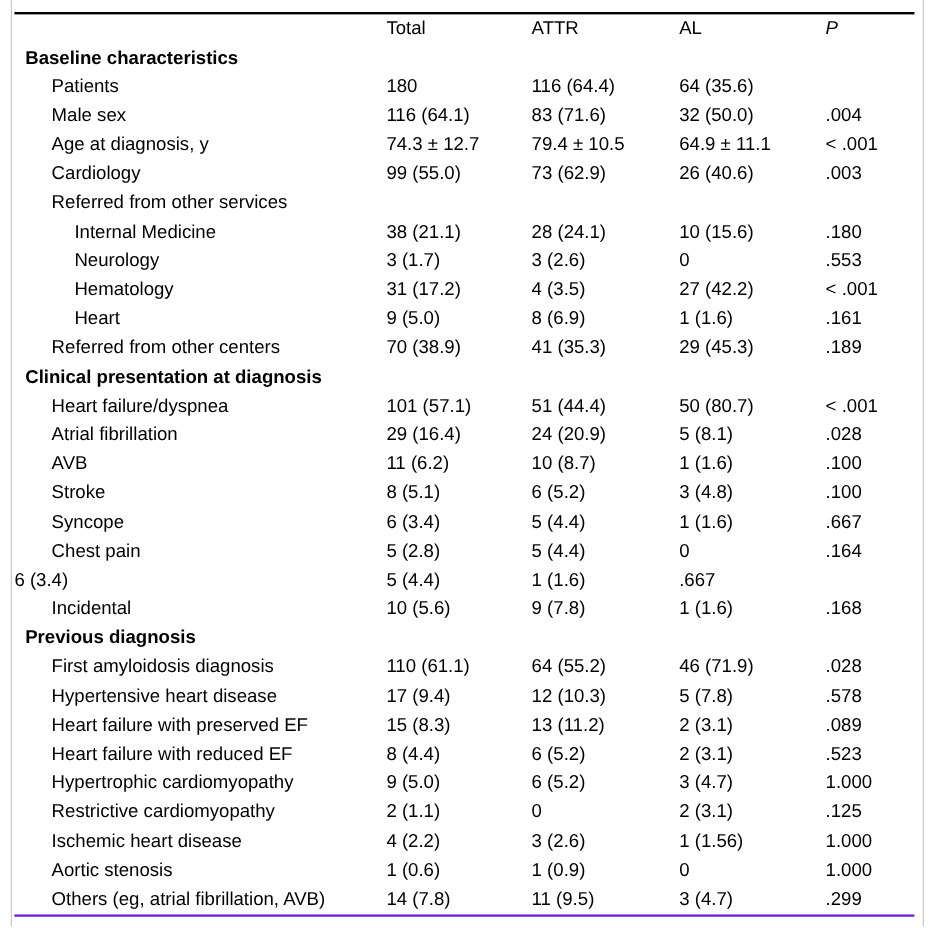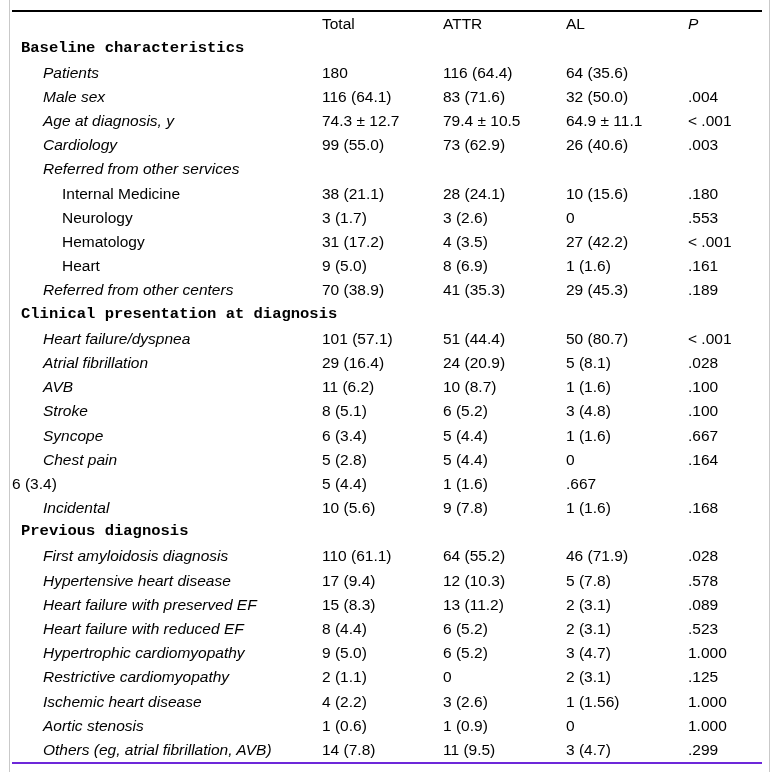--- a/index.html
+++ b/index.html
@@ -41,24 +41,22 @@
     font-size: 15.5px;
     line-height: 1;
     white-space: nowrap;
   }
   .cell {
     overflow: visible;
   }
   .label.section {
     font-weight: bold;
     padding-left: 9px;
-    font-family: Liberation Mono, monospace;
   }
   .label.item {
-    font-style: italic;
     padding-left: 31px;
   }
   .label.subitem {
     padding-left: 50px;
   }
   .italic {
     font-style: italic;
   }
 </style>
 </head>

